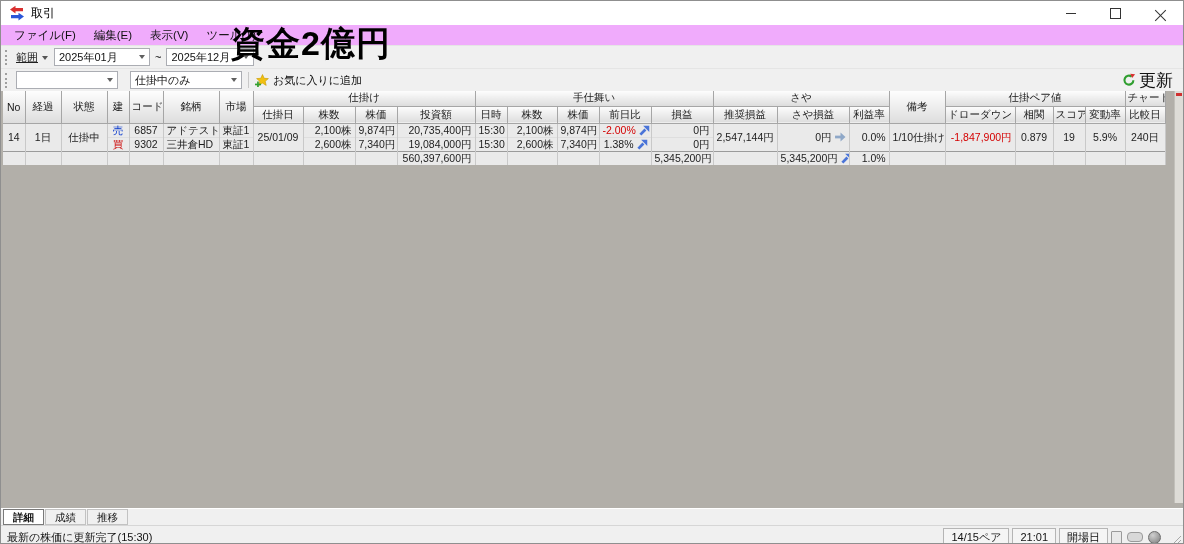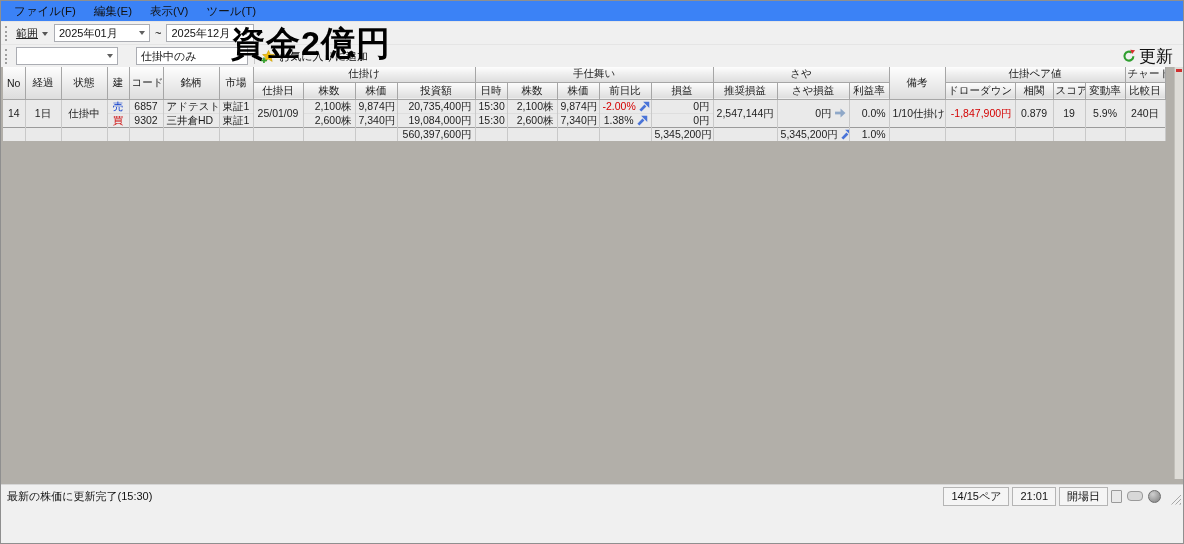--- a/index.html
+++ b/index.html
@@ -11,21 +11,21 @@
   .title{font-size:12px;color:#000;}
   .win-controls{margin-left:auto;display:flex;height:24px;}
   .win-btn{width:45px;display:flex;align-items:center;justify-content:center;}
   .min-glyph{width:10px;height:1px;background:#333;}
   .max-glyph{width:9px;height:9px;border:1px solid #333;}
   .close-glyph{position:relative;width:11px;height:11px;}
   .close-glyph::before,.close-glyph::after{content:"";position:absolute;left:5px;top:0;width:1px;height:15px;background:#333;}
   .close-glyph::before{transform:rotate(45deg);}
   .close-glyph::after{transform:rotate(-45deg);}
   
-  .menubar{height:20px;display:flex;align-items:center;padding-left:4px;background:#3b82f6;}
+  .menubar{height:20px;display:flex;align-items:center;padding-left:4px;background:#f0abfc;}
   .menu-item{font-size:11.5px;padding:2px 9px;color:#111;}
   .heading{position:absolute;left:230px;top:20px;font-size:34px;font-weight:bold;color:#000;letter-spacing:1px;z-index:6;}
   
   .toolbar{height:22px;display:flex;align-items:center;background:#f0f0f0;border-top:1px solid #e5e5e5;}
   .grip{width:3px;height:15px;border-left:2px dotted #9f9f9f;margin:0 6px 0 4px;}
   .tb-label{font-size:11px;color:#222;margin-right:3px;text-decoration:underline;}
   .dd-tri{width:0;height:0;border-left:3px solid transparent;border-right:3px solid transparent;border-top:4px solid #555;margin:2px 6px 0 1px;}
   .combo{height:18px;background:#fff;border:1px solid #abadb3;display:flex;align-items:center;font-size:11px;padding-left:4px;box-sizing:border-box;color:#111;}
   .combo .caret{margin-left:auto;width:14px;display:flex;align-items:center;justify-content:center;}
   .combo .caret i{width:0;height:0;border-left:3.5px solid transparent;border-right:3.5px solid transparent;border-top:4px solid #606060;}
@@ -67,20 +67,40 @@
   .doc-shape{width:9px;height:11px;background:#e9e9e9;border:1px solid #9a9a9a;border-radius:1px;}
   .drive-shape{width:14px;height:8px;background:#d8d8d8;border:1px solid #9a9a9a;border-radius:4px;}
   .globe-shape{width:11px;height:11px;border-radius:50%;background:radial-gradient(circle at 35% 30%,#cfcfcf,#7d7d7d);border:1px solid #6d6d6d;}
   .resize-grip{width:11px;height:11px;margin:6px 2px 0 4px;background:repeating-linear-gradient(135deg,transparent 0 2px,#a8a8a8 2px 3px);clip-path:polygon(100% 0,100% 100%,0 100%);}
 </style>
 </head>
 <body>
 
 <div class="window">
 
+  <div class="titlebar">
+    <span class="app-icon">
+      <svg width="16" height="16" viewBox="0 0 16 16">
+        <polygon points="14,3 6.5,3 6.5,0.8 1,4.6 6.5,8.4 6.5,6.2 14,6.2" fill="#d93030"></polygon>
+        <polygon points="2,10 9.5,10 9.5,7.8 15,11.6 9.5,15.4 9.5,13.2 2,13.2" fill="#2b56d8"></polygon>
+      </svg>
+    </span>
+    <span class="title">取引</span>
+    <div class="win-controls">
+      <div class="win-btn">
+          <span class="min-glyph"></span>
+        </div>
+      <div class="win-btn">
+          <span class="max-glyph"></span>
+        </div>
+      <div class="win-btn">
+          <span class="close-glyph"></span>
+        </div>
+    </div>
+  </div>
 
   <div class="menubar">
     <span class="menu-item">ファイル(F)</span>
     <span class="menu-item">編集(E)</span>
     <span class="menu-item">表示(V)</span>
     <span class="menu-item">ツール(T)</span>
   </div>
 
   <div class="heading">資金2億円</div>
 
@@ -104,21 +124,21 @@
   </div>
 
   <div class="toolbar">
     <span class="grip"></span>
     <div class="combo" style="width:102px">
       <span></span>
       <span class="caret">
           <i></i>
         </span>
     </div>
-    <div class="combo" style="width:112px;margin-left:18px">
+    <div class="combo" style="width:112px;margin-left:12px">
       <span>仕掛中のみ</span>
       <span class="caret">
           <i></i>
         </span>
     </div>
     <span class="vsep"></span>
     <div class="fav-btn">
       <span style="display:flex">
         <svg width="14" height="13" viewBox="0 0 14 13">
           <polygon points="7.5,0.5 9.2,4.3 13.4,4.6 10.2,7.3 11.2,11.4 7.5,9.1 3.8,11.4 4.8,7.3 1.6,4.6 5.8,4.3" fill="#f2c010" stroke="#c79a00" stroke-width="0.6"></polygon>
@@ -303,20 +323,25 @@
             <td class="center"></td>
             <td class="center"></td>
           </tr>
         </tbody>
     </table>
     <div class="vscroll">
         <div class="scroll-marker"></div>
       </div>
   </div>
 
+  <div class="bottom-tabs">
+    <span class="tab active">詳細</span>
+    <span class="tab">成績</span>
+    <span class="tab">推移</span>
+  </div>
 
   <div class="statusbar">
     <span>最新の株価に更新完了(15:30)</span>
     <div class="sb-right">
       <span class="sb-box">14/15ペア</span>
       <span class="sb-box">21:01</span>
       <span class="sb-box">開場日</span>
       <span class="sb-icon">
           <span class="doc-shape"></span>
         </span>

